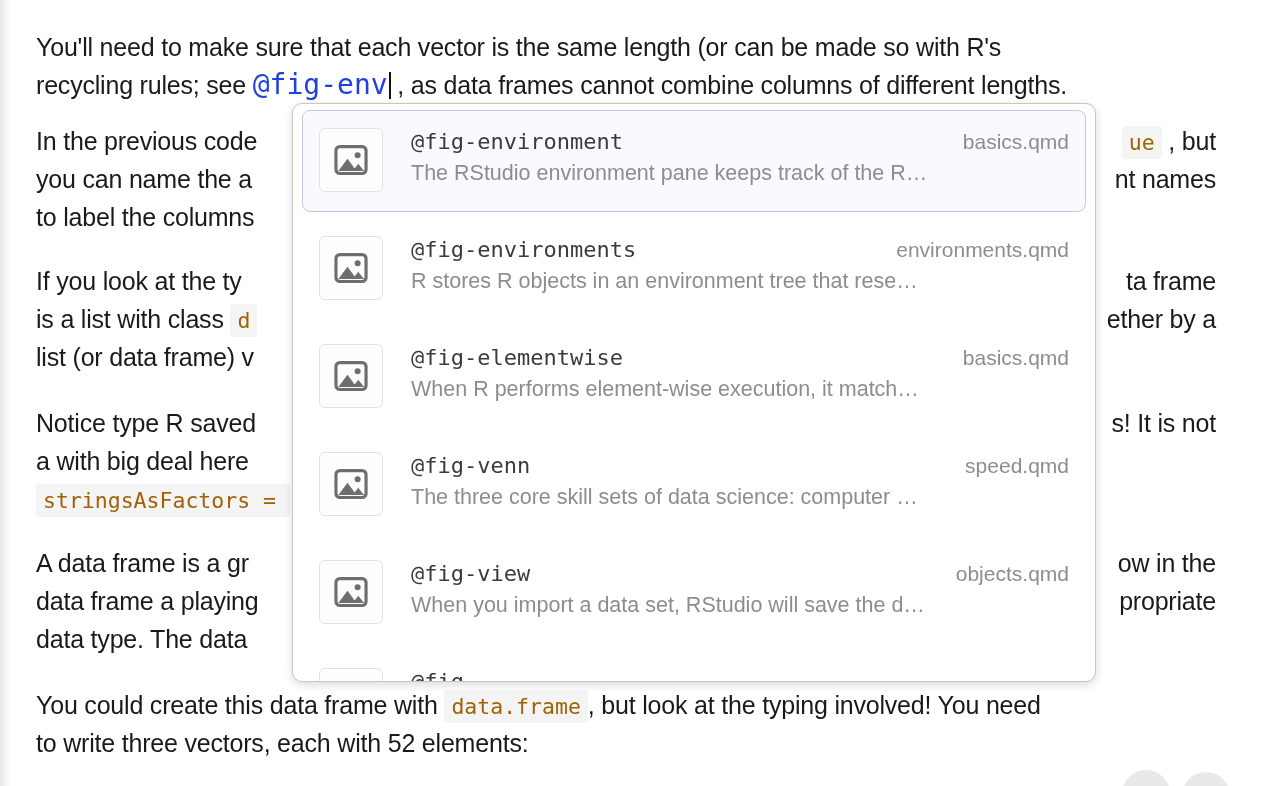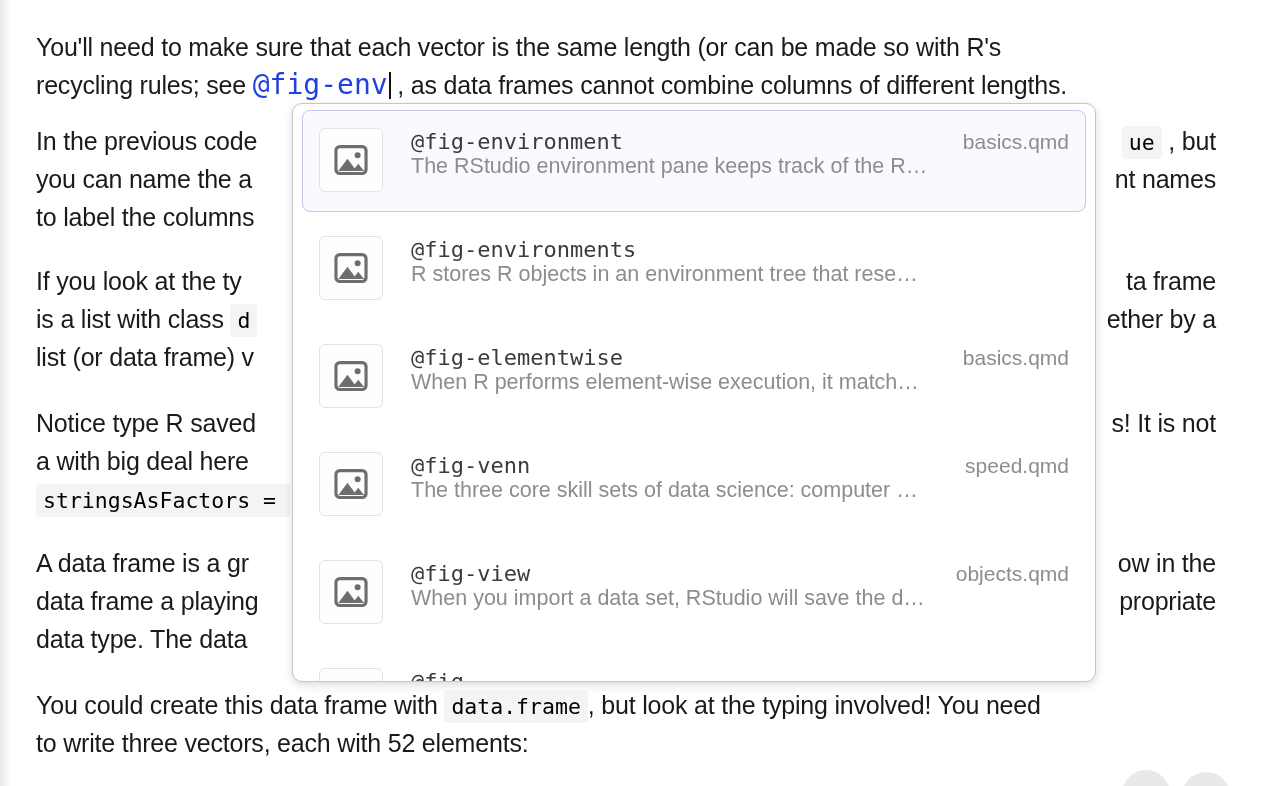--- a/index.html
+++ b/index.html
@@ -5,38 +5,38 @@
   html,body{margin:0;padding:0;background:#ffffff;width:1268px;height:786px;overflow:hidden;}
   .page{position:relative;width:1268px;height:786px;background:#ffffff;
         font-family:"Liberation Sans",sans-serif;color:#1a1a1a;}
   .edge-strip{position:absolute;left:0;top:0;width:10px;height:100%;
         background:linear-gradient(to right,#e7e7e7,#fdfdfd);}
   
   .para{position:absolute;left:36px;right:0;font-size:25px;letter-spacing:-0.2px;}
   .pline{position:relative;height:38px;line-height:38px;white-space:nowrap;}
   .rfrag{position:absolute;right:52px;top:0;white-space:nowrap;}
   .code{font-family:"DejaVu Sans Mono",monospace;font-size:21.5px;background:#f4f4f4;
-        border-radius:4px;padding:4px 7px;color:#000000;letter-spacing:0;text-align:right;}
+        border-radius:4px;padding:4px 7px;color:#a16207;letter-spacing:0;text-align:right;}
   .ref{font-family:"DejaVu Sans Mono",monospace;font-size:28px;color:#2040df;letter-spacing:0;}
   .caret{display:inline-block;width:2px;height:27px;background:#111;vertical-align:-5px;margin-left:1px;}
   
   .popup{position:absolute;left:292px;top:103px;width:804px;height:579px;box-sizing:border-box;
         background:#ffffff;border:1.5px solid #c6c6c6;border-radius:10px;padding:6px 9px;
         overflow:hidden;z-index:5;box-shadow:0 3px 10px rgba(0,0,0,0.14);}
   .item{box-sizing:border-box;height:102px;margin-bottom:6px;border:1px solid transparent;
         border-radius:8px;display:flex;align-items:flex-start;padding:17px 16px;gap:28px;}
   .item.selected{background:#faf9fe;border-color:#c8c4ea;}
   .icon-box{width:64px;height:64px;box-sizing:border-box;border:1px solid #e2e2e2;border-radius:6px;
         background:#fefefe;display:flex;align-items:center;justify-content:center;flex:none;}
   .item-text{flex:1;min-width:0;padding-top:1px;}
   .item-top{display:flex;justify-content:space-between;align-items:baseline;gap:20px;}
   .item-title{font-family:"DejaVu Sans Mono",monospace;font-size:22px;color:#3b3b3b;
         white-space:nowrap;overflow:hidden;}
   .item-file{font-size:21px;color:#8d8d8d;white-space:nowrap;flex:none;}
-  .item-desc{font-size:21.5px;color:#8d8d8d;white-space:nowrap;
+  .item-desc{font-size:21.5px;color:#8d8d8d;margin-top:7px;white-space:nowrap;
         overflow:hidden;text-overflow:ellipsis;}
   
   .fab{position:absolute;width:48px;height:48px;border-radius:50%;background:#e9e9e9;z-index:8;
         text-align:center;color:#9a9a9a;font-size:12px;line-height:18px;}
 </style>
 </head>
 <body>
 
 <div class="page">
   <div class="edge-strip"></div>
@@ -125,20 +125,21 @@
         <svg width="38" height="38" viewBox="0 0 24 24">
             <rect x="2.5" y="3.5" width="19" height="17" rx="2.5" fill="none" stroke="#6e6e6e" stroke-width="2"></rect>
             <circle cx="16.2" cy="9" r="1.9" fill="#6e6e6e"></circle>
             <path d="M4 19 L9.8 11.2 L15.5 19 Z" fill="#6e6e6e"></path>
             <path d="M13 19 L16.6 14.3 L20.2 19 Z" fill="#6e6e6e"></path>
           </svg>
       </div>
       <div class="item-text">
         <div class="item-top">
           <span class="item-title">@fig-environments</span>
+          <span class="item-file">environments.qmd</span>
         </div>
         <div class="item-desc">R stores R objects in an environment tree that rese…</div>
       </div>
     </div>
 
     <div class="item">
       <div class="icon-box">
         <svg width="38" height="38" viewBox="0 0 24 24">
             <rect x="2.5" y="3.5" width="19" height="17" rx="2.5" fill="none" stroke="#6e6e6e" stroke-width="2"></rect>
             <circle cx="16.2" cy="9" r="1.9" fill="#6e6e6e"></circle>

